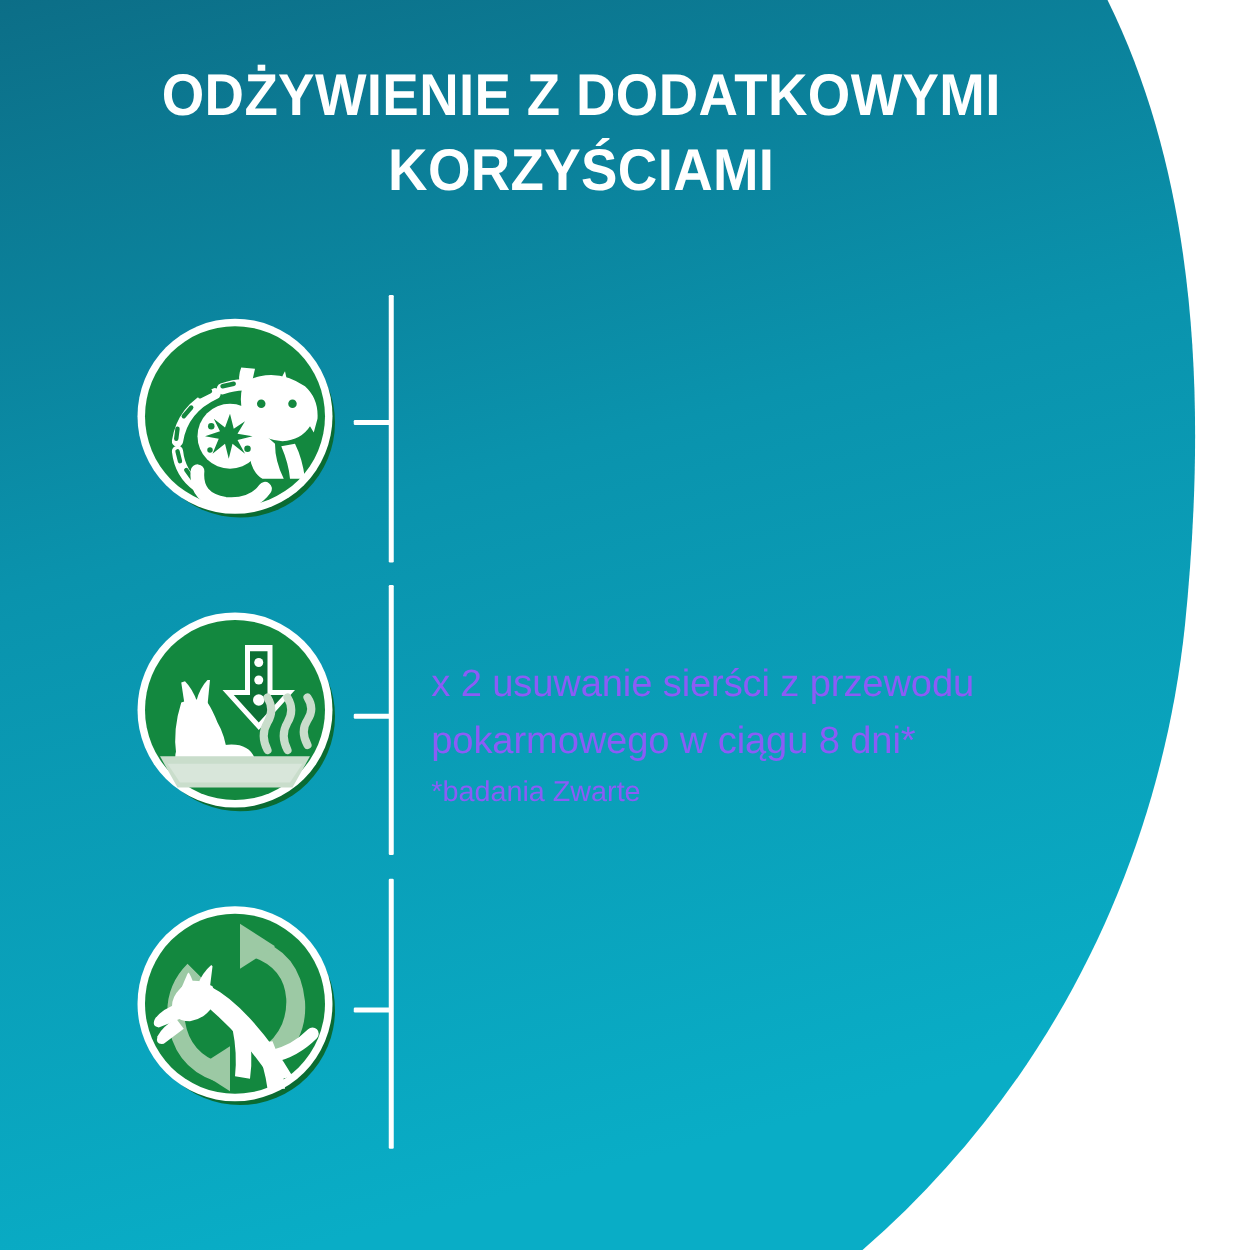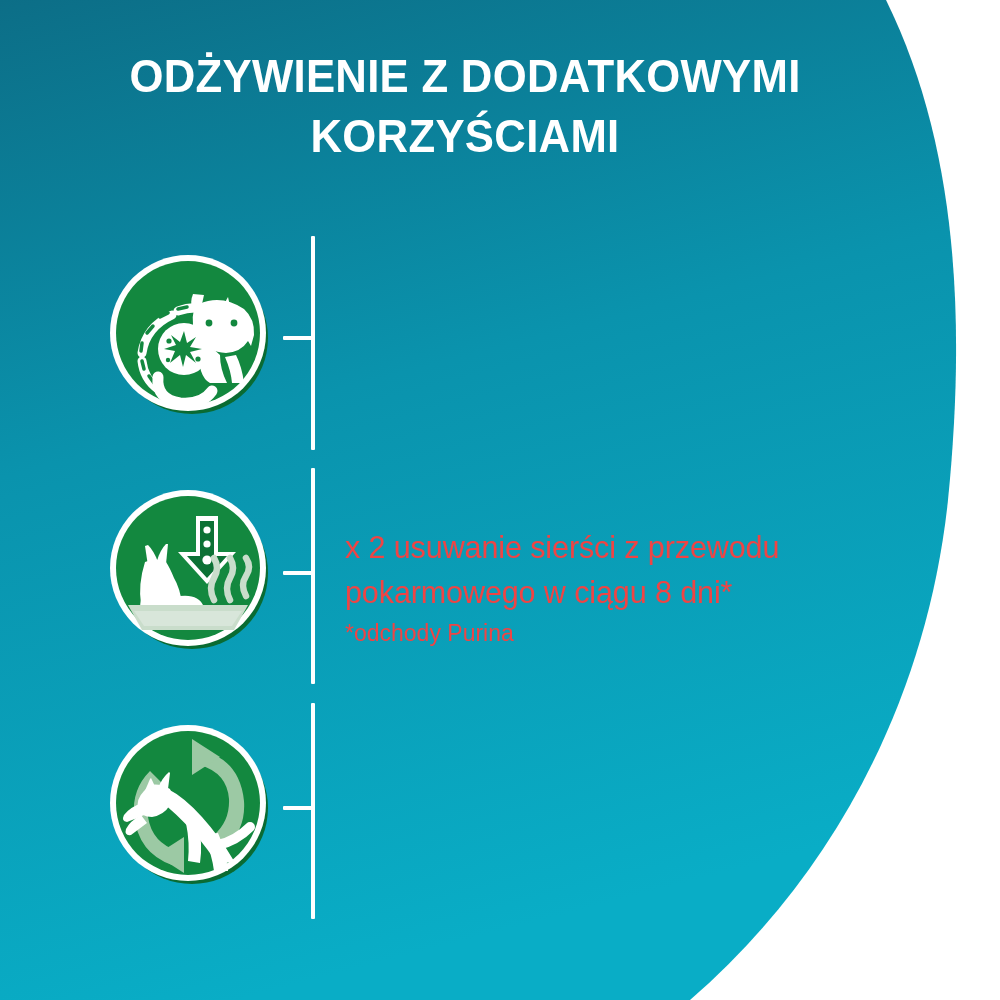--- a/index.html
+++ b/index.html
@@ -85,21 +85,21 @@
     border-radius: 1px;
   }
   .tick-1 { top: 336px; }
   .tick-2 { top: 571px; }
   .tick-3 { top: 806px; }
 
   .text-col {
     position: absolute;
     left: 345px;
     width: 560px;
-    color: #ef4444;
+    color: #8b5cf6;
     z-index: 5;
   }
   .t1 { top: 272px; }
   .t2 { top: 505px; }
 
   .benefit-main {
     font-size: 30.5px;
     line-height: 1.47;
     font-weight: 400;
     margin: 0;
@@ -181,21 +181,21 @@
           <circle cx="61" cy="88" r="2.6"></circle>
           <circle cx="90" cy="106" r="2.6"></circle>
           <circle cx="60" cy="107" r="2.2"></circle>
         </g>
       </g>
     </svg>
 
     <div class="text-col t1">
       <div class="benefit-main">x 2 usuwanie sierści z przewodu</div>
       <div class="benefit-main">pokarmowego w ciągu 8 dni*</div>
-      <div class="benefit-note">*odchody Purina</div>
+      <div class="benefit-note">*badania Zwarte</div>
     </div>
   </div>
 
   <div class="row row-2">
     <svg class="icon-badge" viewBox="0 0 162 164" aria-hidden="true">
       <ellipse cx="84" cy="85" rx="76" ry="76" fill="#0a6b32"></ellipse>
       <circle cx="80" cy="80" r="78" fill="#ffffff"></circle>
       <circle cx="80" cy="80" r="72" fill="#13883f"></circle>
 
       <g fill="#ffffff">

